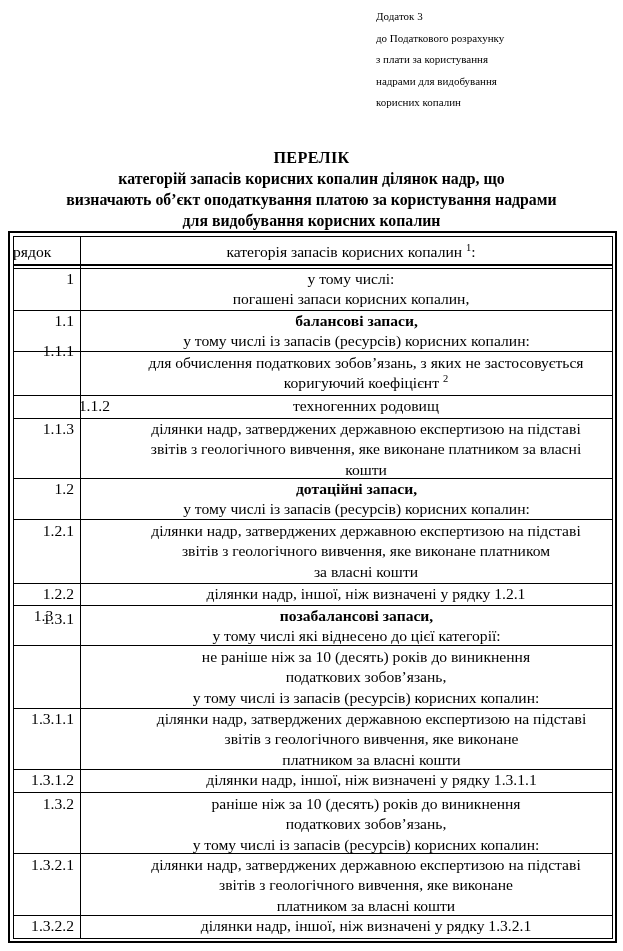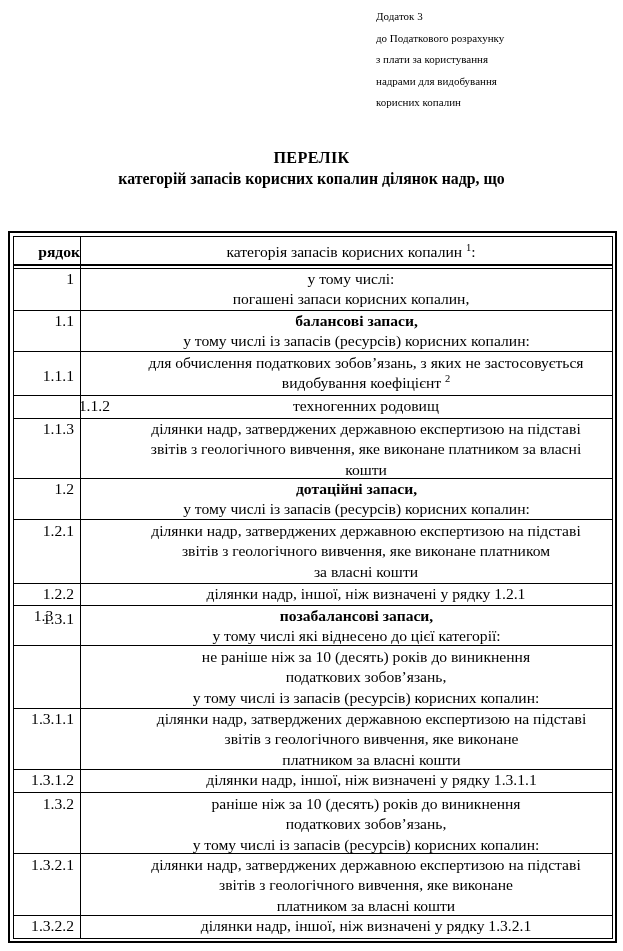--- a/index.html
+++ b/index.html
@@ -91,23 +91,22 @@
     .num-cell {
       left: 13px;
       width: 64px;
       text-align: right;
       padding-right: 3px;
       white-space: nowrap;
     }
     .head-num {
       left: 13px;
       width: 67px;
-      text-align: right;
+      text-align: left;
       white-space: nowrap;
-      font-weight: bold;
     }
     .text-cell {
       left: 86px;
       width: 530px;
     }
     .text-cell .ln { white-space: nowrap; }
     .bold { font-weight: bold; }
     .lvl0 { padding-left: 0; }
     .lvl1 { padding-left: 11px; }
     .lvl2 { padding-left: 30px; }
@@ -125,20 +124,22 @@
   <div>Додаток 3</div>
   <div>до Податкового розрахунку</div>
   <div>з плати за користування</div>
   <div>надрами для видобування</div>
   <div>корисних копалин</div>
 </div>
 
 <div class="title-block">
   <div class="main-title">ПЕРЕЛІК</div>
   <div>категорій запасів корисних копалин ділянок надр, що</div>
+  <div>визначають об’єкт оподаткування платою за користування надрами</div>
+  <div>для видобування корисних копалин</div>
 </div>
 
 <div class="frame-outer"></div>
 <div class="frame-inner"></div>
 <div class="col-divider"></div>
 
 <div class="cell head-num" style="top:242px;">рядок</div>
 <div class="cell text-cell" style="top:242px;">
   <span>категорія запасів корисних копалин</span>
   <sup>1</sup><span>:</span>
@@ -157,24 +158,24 @@
     </div>
     <div>
       <div class="cell num-cell" style="top: 311px;">1.1</div>
       <div class="cell text-cell" style="top: 311px;">
         <div class="ln lvl1 bold"><span>балансові запаси,</span></div>
         <div class="ln lvl1"><span>у тому числі із запасів (ресурсів) корисних копалин:</span></div>
       </div>
       <div class="row-line" style="top: 351px;"></div>
     </div>
     <div>
-      <div class="cell num-cell" style="top: 366px;">1.1.1</div>
+      <div class="cell num-cell" style="top: 341px;">1.1.1</div>
       <div class="cell text-cell" style="top: 353px;">
         <div class="ln lvl2"><span>для обчислення податкових зобов’язань, з яких не застосовується</span></div>
-        <div class="ln lvl2"><span>видобування коефіцієнт</span> <sup>2</sup></div>
+        <div class="ln lvl2"><span>коригуючий коефіцієнт</span> <sup>2</sup></div>
       </div>
       <div class="row-line" style="top: 395px;"></div>
     </div>
     <div>
       <div class="cell num-cell" style="top: 396px; margin-left: 36px;">1.1.2</div>
       <div class="cell text-cell" style="top: 396px;">
         <div class="ln lvl2"><span>техногенних родовищ</span></div>
       </div>
       <div class="row-line" style="top: 418px;"></div>
     </div>

